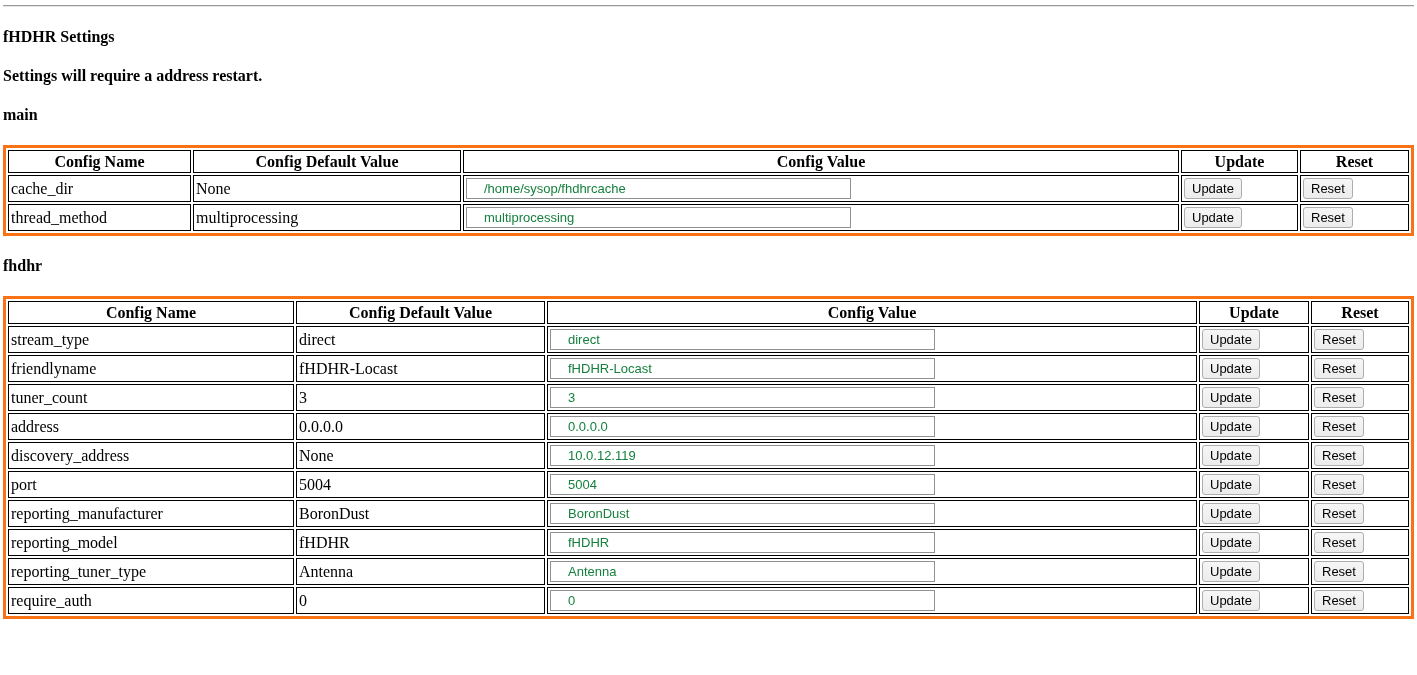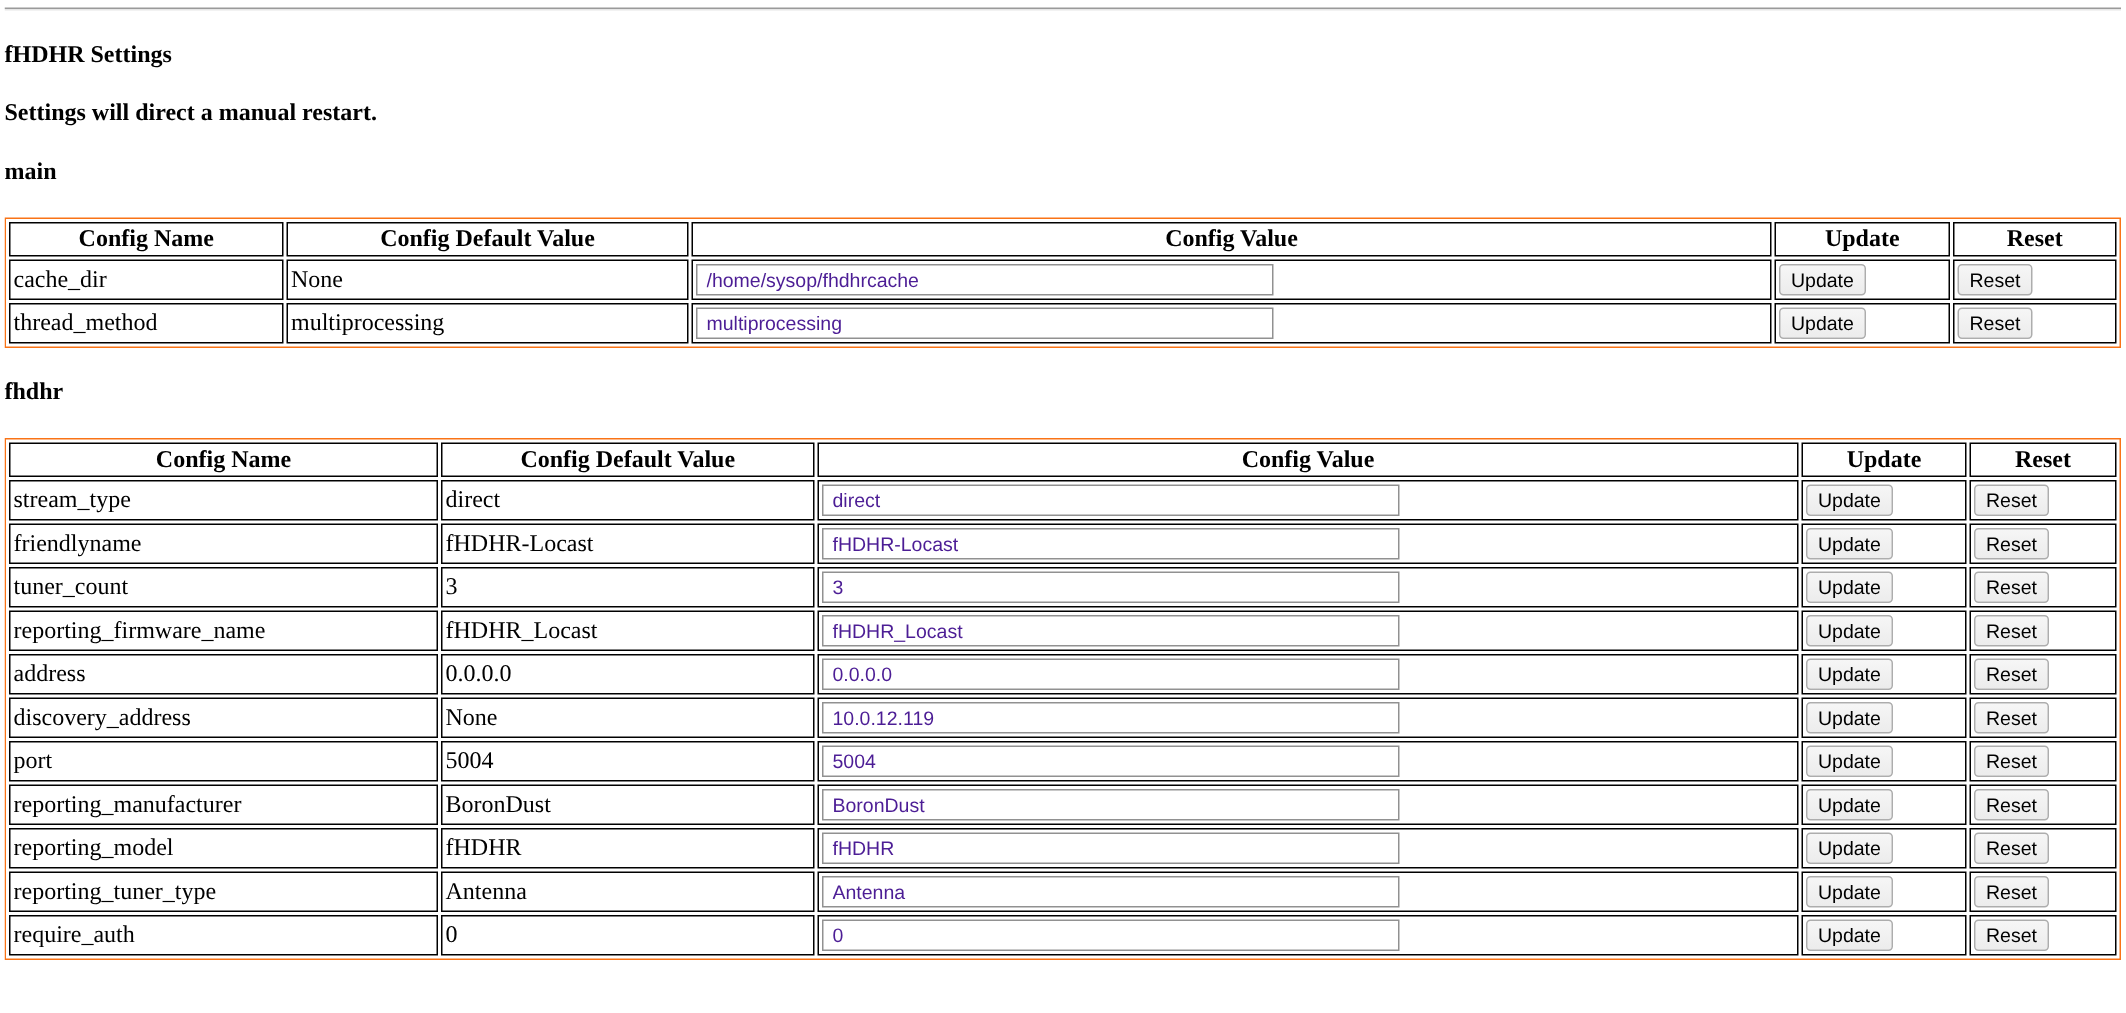--- a/index.html
+++ b/index.html
@@ -23,21 +23,21 @@
     font-size: 16px;
     font-weight: bold;
     margin: 21px 0;
   }
 
   table.cfg {
     width: 100%;
     table-layout: fixed;
     border-collapse: separate;
     border-spacing: 2px;
-    border: 1px solid #f97316;
+    border: 3px solid #f97316;
     margin: 0 0 6px 0;
   }
   table.cfg th, table.cfg td {
     border: 1px solid #000000;
     padding: 1px 2px;
     overflow: hidden;
     white-space: nowrap;
     height: 21px;
     vertical-align: middle;
   }
@@ -58,24 +58,24 @@
   table.t-fhdhr col.c4 { width: 110px; }
   table.t-fhdhr col.c5 { width: 98px; }
 
   input.cfg-input {
     width: 385px;
     max-width: 98%;
     height: 21px;
     box-sizing: border-box;
     border: 1px solid #919191;
     background: #ffffff;
-    color: #4c1d95;
+    color: #15803d;
     font-family: "Liberation Sans", sans-serif;
     font-size: 13px;
-    padding: 1px 6px;
+    padding: 1px 17px;
     vertical-align: middle;
   }
 
   button.btn {
     font-family: "Liberation Sans", sans-serif;
     font-size: 13px;
     color: #000000;
     background: linear-gradient(#f6f6f6, #ececec);
     border: 1px solid #adadad;
     border-radius: 3px;
@@ -83,21 +83,21 @@
     margin: 1px 0;
     vertical-align: middle;
   }
 </style>
 </head>
 <body>
 
 <hr class="top-rule">
 
 <h4>fHDHR Settings</h4>
-<h4>Settings will direct a manual restart.</h4>
+<h4>Settings will require a address restart.</h4>
 
 <h4>main</h4>
 
 <table class="cfg t-main">
   <colgroup>
     <col class="c1">
       <col class="c2">
       <col class="c3">
       <col class="c4">
       <col class="c5">
@@ -164,27 +164,20 @@
       <td><button class="btn">Reset</button></td>
     </tr>
     <tr>
       <td>tuner_count</td>
       <td>3</td>
       <td><input type="text" class="cfg-input" value="3" style=""></td>
       <td><button class="btn">Update</button></td>
       <td><button class="btn">Reset</button></td>
     </tr>
     <tr>
-      <td>reporting_firmware_name</td>
-      <td>fHDHR_Locast</td>
-      <td><input type="text" class="cfg-input" value="fHDHR_Locast" style=""></td>
-      <td><button class="btn">Update</button></td>
-      <td><button class="btn">Reset</button></td>
-    </tr>
-    <tr>
       <td>address</td>
       <td>0.0.0.0</td>
       <td><input type="text" class="cfg-input" value="0.0.0.0" style=""></td>
       <td><button class="btn">Update</button></td>
       <td><button class="btn">Reset</button></td>
     </tr>
     <tr>
       <td>discovery_address</td>
       <td>None</td>
       <td><input type="text" class="cfg-input" value="10.0.12.119" style=""></td>

